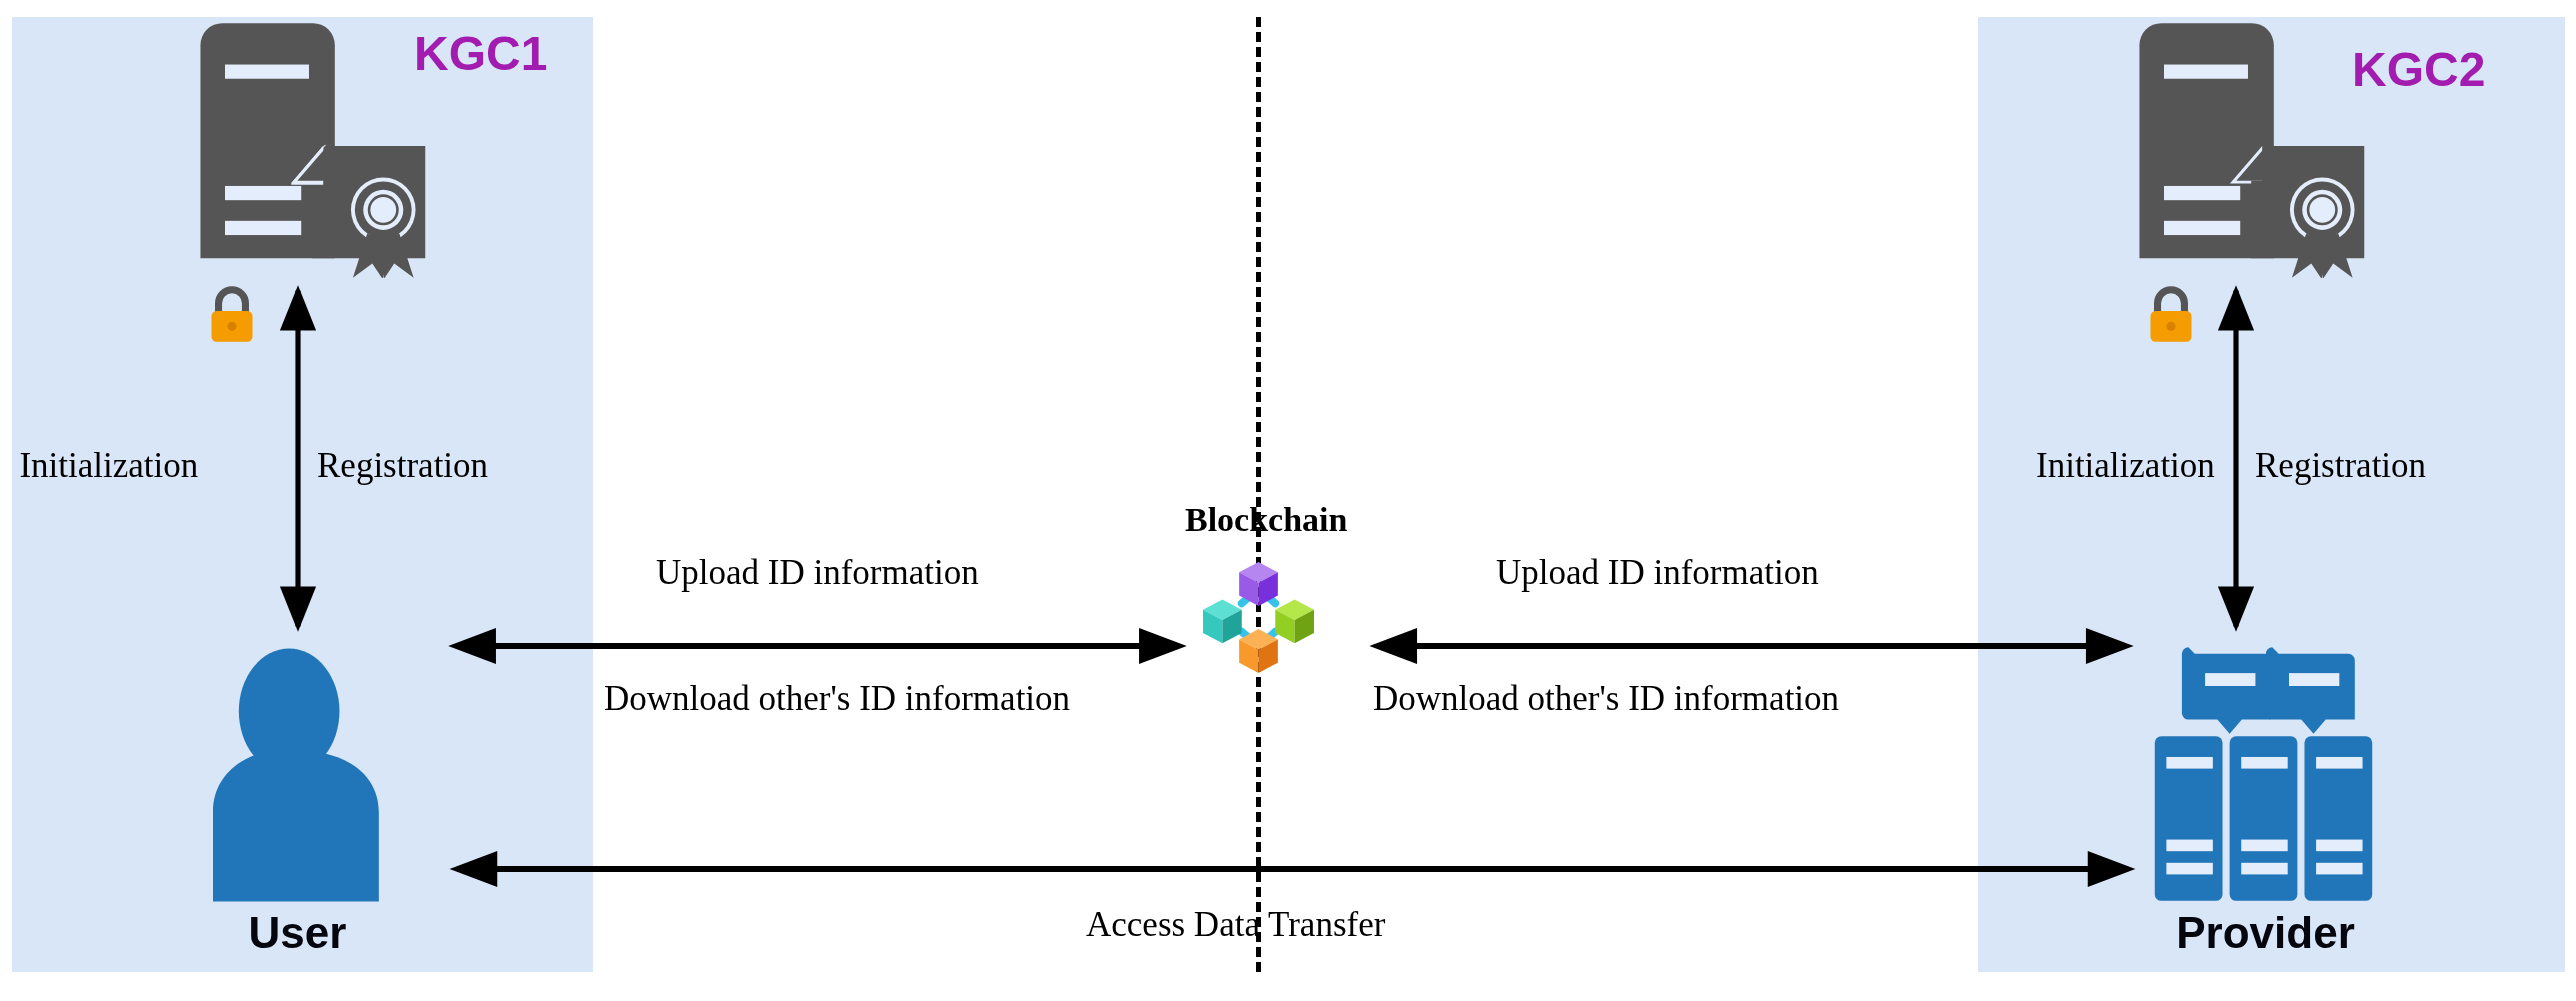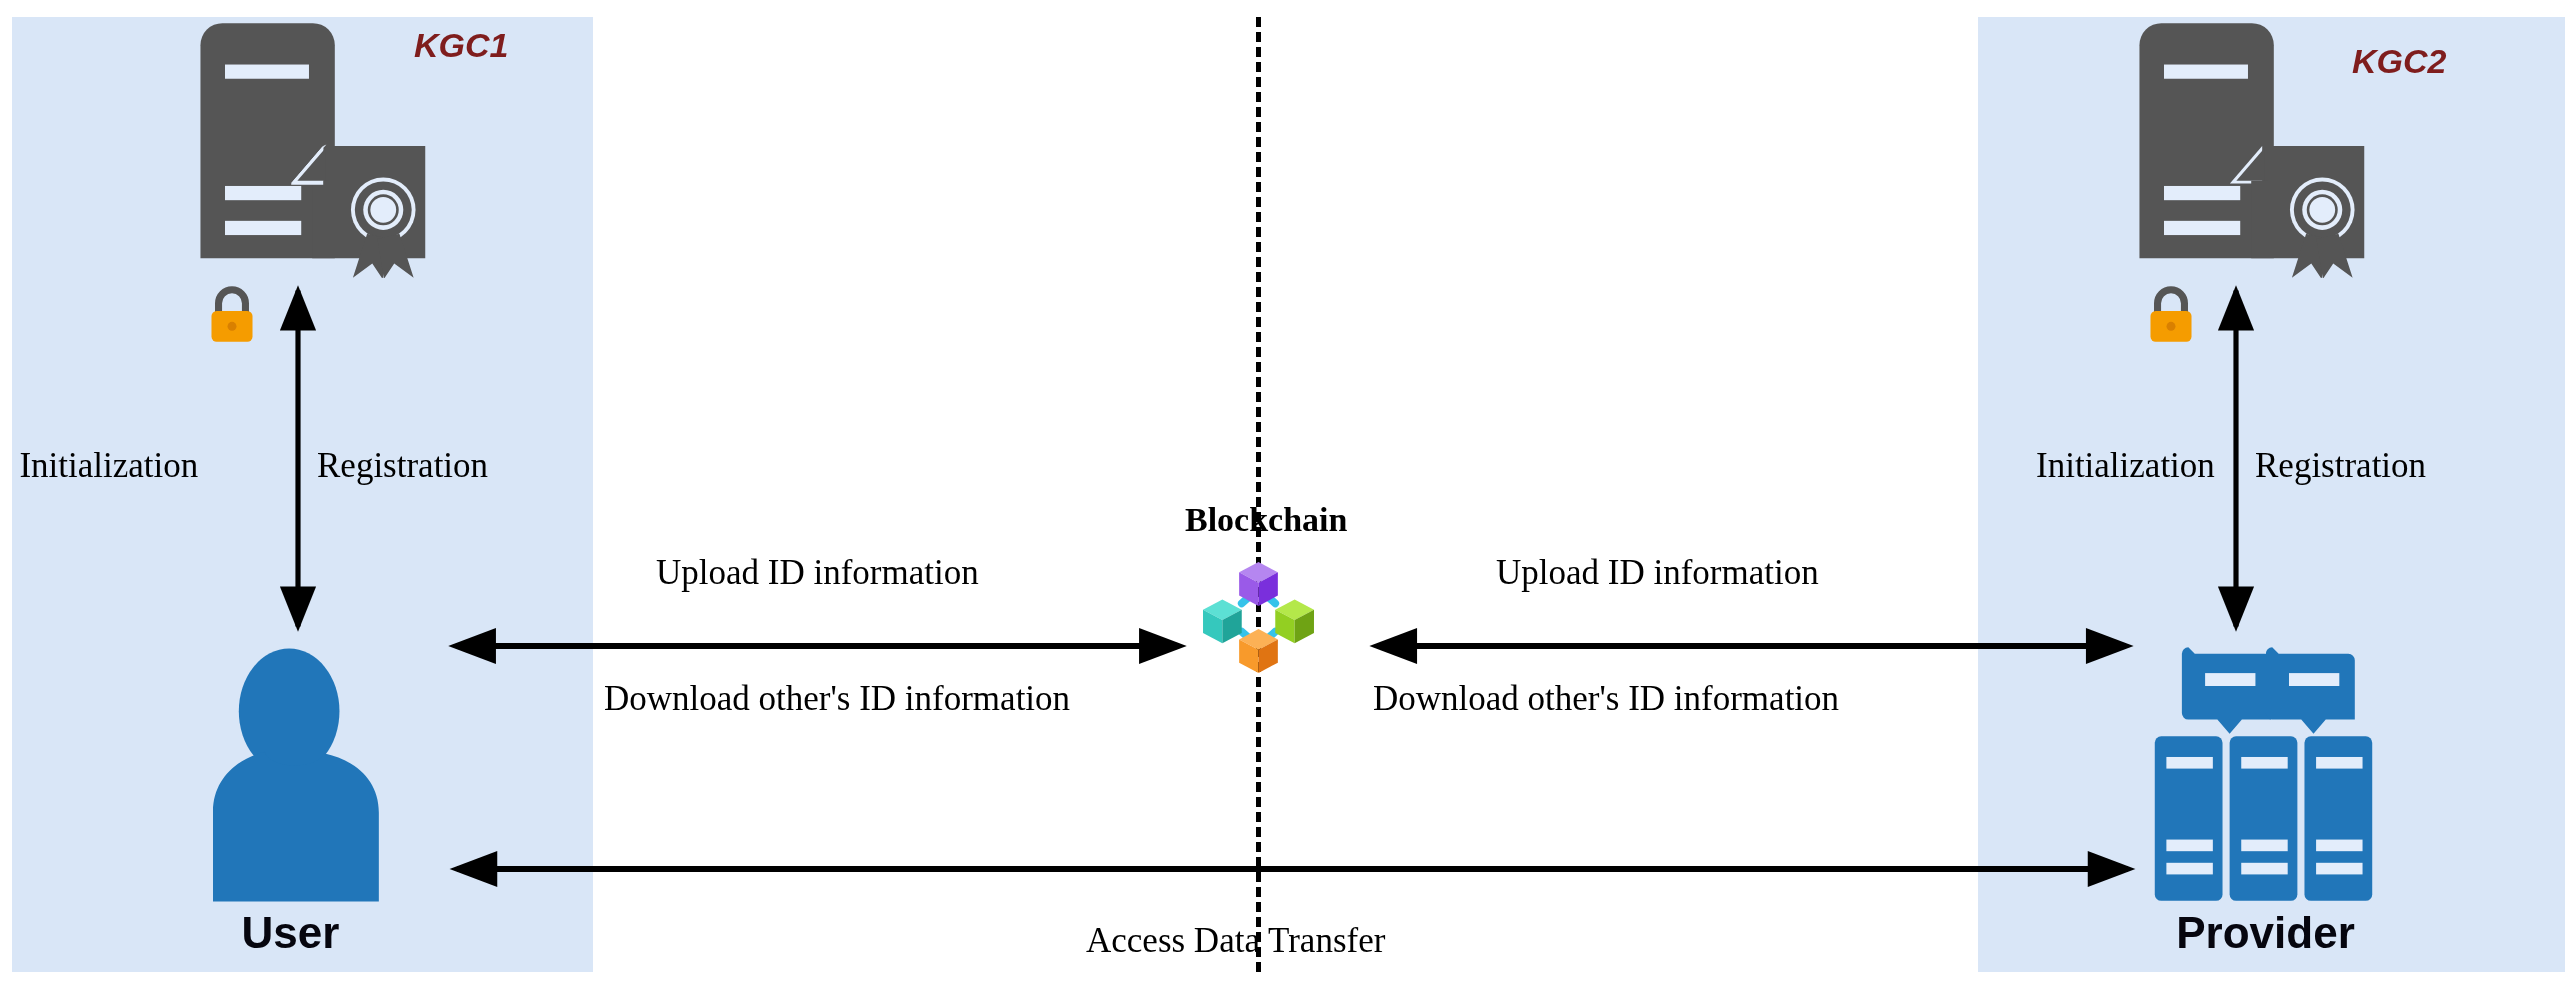--- a/index.html
+++ b/index.html
@@ -8,21 +8,21 @@
 
   .panel{position:absolute;background:#d9e6f7;}
   #panel-left{left:11.6px;top:17.4px;width:581px;height:955px;}
   #panel-right{left:1978px;top:17.4px;width:587px;height:955px;}
 
   
   .kgc-icon{position:absolute;width:239px;height:259px;}
   .kgc-icon svg{display:block;width:100%;height:100%;}
 
   .kgc-label{position:absolute;font-family:"Liberation Sans", sans-serif;
-             font-weight:bold;font-size:34px;color:#7f1d1d;white-space:nowrap;font-style:italic;}
+             font-weight:bold;font-size:48px;color:#a21caf;white-space:nowrap;}
 
   
   .lock{position:absolute;width:50px;height:61px;}
   .lock svg{display:block;width:100%;height:100%;}
 
   
   .user-icon{position:absolute;width:171px;height:259px;}
   .user-icon svg{display:block;width:100%;height:100%;}
 
   
@@ -97,21 +97,21 @@
 </svg>
 <div class="flow-text" style="left:19.4px;top:446px;">Initialization</div>
 <div class="flow-text" style="left:317px;top:446px;">Registration</div>
 
 <div class="user-icon" style="left:213px;top:643px;">
   <svg viewBox="0 0 265 400" xmlns="http://www.w3.org/2000/svg">
     <ellipse cx="118" cy="105" rx="78" ry="97" fill="#2176b9"></ellipse>
     <path d="M0 400 v-140 c0 -50 38 -82 80 -92 c10 28 80 28 92 2 c46 10 85 40 85 92 v138 z" fill="#2176b9"></path>
   </svg>
 </div>
-<div class="entity-label" style="left:174px;top:908px;width:233px;">User</div>
+<div class="entity-label" style="left:181px;top:908px;width:233px;">User</div>
 
 <div class="panel" id="panel-right"></div>
 
 <div class="kgc-icon" style="left:2133px;top:19.4px;">
   <svg viewBox="0 0 370 400" xmlns="http://www.w3.org/2000/svg">
     <path d="M10 40 a34 34 0 0 1 34 -34 h140 a34 34 0 0 1 34 34 v330 h-208 z" fill="#555"></path>
     <rect x="48" y="70" width="130" height="22" fill="#e3edfb"></rect>
     <rect x="48" y="258" width="118" height="22" fill="#e3edfb"></rect>
     <rect x="48" y="312" width="118" height="22" fill="#e3edfb"></rect>
     <path d="M200 196 L150 254 h50 v-58 z" fill="#e3edfb"></path>
@@ -219,14 +219,14 @@
   <polygon points="1188,45 1114,17 1114,73"></polygon>
 </svg>
 <div class="flow-text" style="left:1496px;top:553px;">Upload ID information</div>
 <div class="flow-text" style="left:1373px;top:679px;">Download other's ID information</div>
 
 <svg class="arrow-svg" style="left:446px;top:840px;width:1693px;height:58px;" viewBox="0 0 2620 90">
   <line x1="14" y1="45" x2="2606" y2="45" stroke-width="9"></line>
   <polygon points="2,45 76,17 76,73"></polygon>
   <polygon points="2618,45 2544,17 2544,73"></polygon>
 </svg>
-<div class="flow-text" style="left:1086px;top:905px;margin-top:16px;">Access Data Transfer</div>
+<div class="flow-text" style="left:1086px;top:905px;">Access Data Transfer</div>
 
 
 </body></html>

